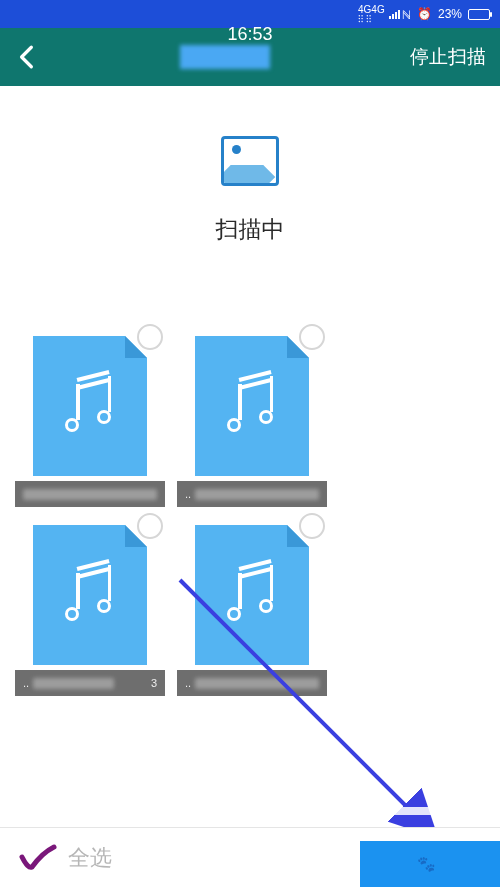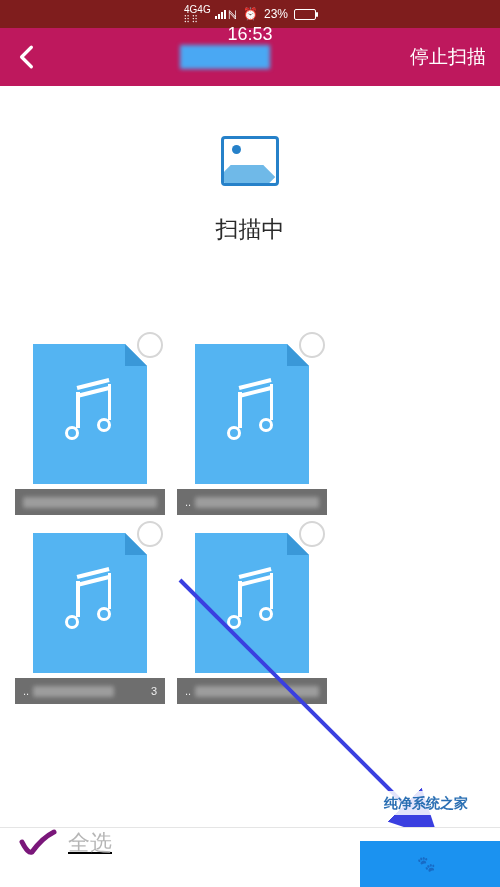--- a/index.html
+++ b/index.html
@@ -8,27 +8,27 @@
     height: 887px;
     font-family: -apple-system, "Helvetica Neue", Arial, sans-serif;
     background: #fff;
     position: relative;
     overflow: hidden;
   }
 
   
   .status-bar {
     height: 28px;
-    background: #7f1d1d;
+    background: #1d4ed8;
     color: #fff;
     display: flex;
     align-items: center;
     padding: 0 10px;
     font-size: 12px;
-    justify-content: center;
+    justify-content: flex-end;
   }
   .status-left {
     display: flex;
     align-items: center;
     gap: 4px;
   }
   .sig-4g {
     font-size: 10px;
     line-height: 9px;
   }
@@ -54,21 +54,21 @@
     position:relative;
   }
   .battery-ic::after{
     content:""; position:absolute; right:-3px; top:2px; width:2px; height:5px; background:#fff; border-radius:1px;
   }
   .battery-fill{ height:100%; width:61%; background:#fff; }
 
   
   .nav-bar {
     height: 58px;
-    background: #be185d;
+    background: #0f766e;
     display: flex;
     align-items: center;
     justify-content: space-between;
     padding: 0 14px;
     color: #fff;
   }
   .back-chev { width:26px; height:26px; }
   .nav-title-blur {
     width: 90px; height: 24px; background: #4aa8f3;
     filter: blur(2px);
@@ -100,21 +100,21 @@
     content:"";
     position:absolute;
     left:3px; bottom:-14px;
     width:40px; height:40px;
     background:#6fb9e8;
     transform: rotate(45deg);
   }
   .scan-label{
     font-size: 23px;
     color: #2a2a2a;
-    margin-bottom: 36px;
+    margin-bottom: 28px;
   }
   .scan-result{
     font-size: 18.5px;
     color: #4a4a4a;
   }
   .scan-result .hl{ color:#1b92f0; }
 
   
   .grid {
     padding: 20px 15px 10px;
@@ -224,23 +224,23 @@
     pointer-events:none;
   }
 
   
   .bottom-bar {
     position:absolute;
     left:0; right:0; bottom:0;
     height:60px;
     border-top:1px solid #e5e5e5;
     display:flex;
+    align-items:center;
     padding-left: 18px;
     background:#fff;
-    text-decoration:underline;
   }
   .sel-check{
     width: 40px; height:30px;
     margin-right: 10px;
   }
   .sel-label{
     font-size: 22px;
     color:#b6b6b6;
   }
   .primary-btn{
@@ -396,21 +396,20 @@
 <svg class="arrow" viewBox="0 0 320 310">
   <defs>
     <marker id="ahead" markerWidth="12" markerHeight="12" refX="9" refY="6" orient="auto">
       <path d="M0,0 L12,6 L0,12 z" fill="#3a3fe0"></path>
     </marker>
   </defs>
   <line x1="10" y1="10" x2="260" y2="260" stroke="#3a3fe0" stroke-width="4" marker-end="url(#ahead)"></line>
 </svg>
 
 <div class="wm">
-  <div class="l1">纯净系统之家</div>
 </div>
 
 <div class="bottom-bar">
   <svg class="sel-check" viewBox="0 0 40 30">
     <path d="M4 14 Q 10 26 14 24 Q 24 10 36 4" fill="none" stroke="#7a177a" stroke-width="5" stroke-linecap="round"></path>
   </svg>
   <span class="sel-label">全选</span>
   <div class="primary-btn">
     <span class="paw">🐾</span>
     <span></span>

